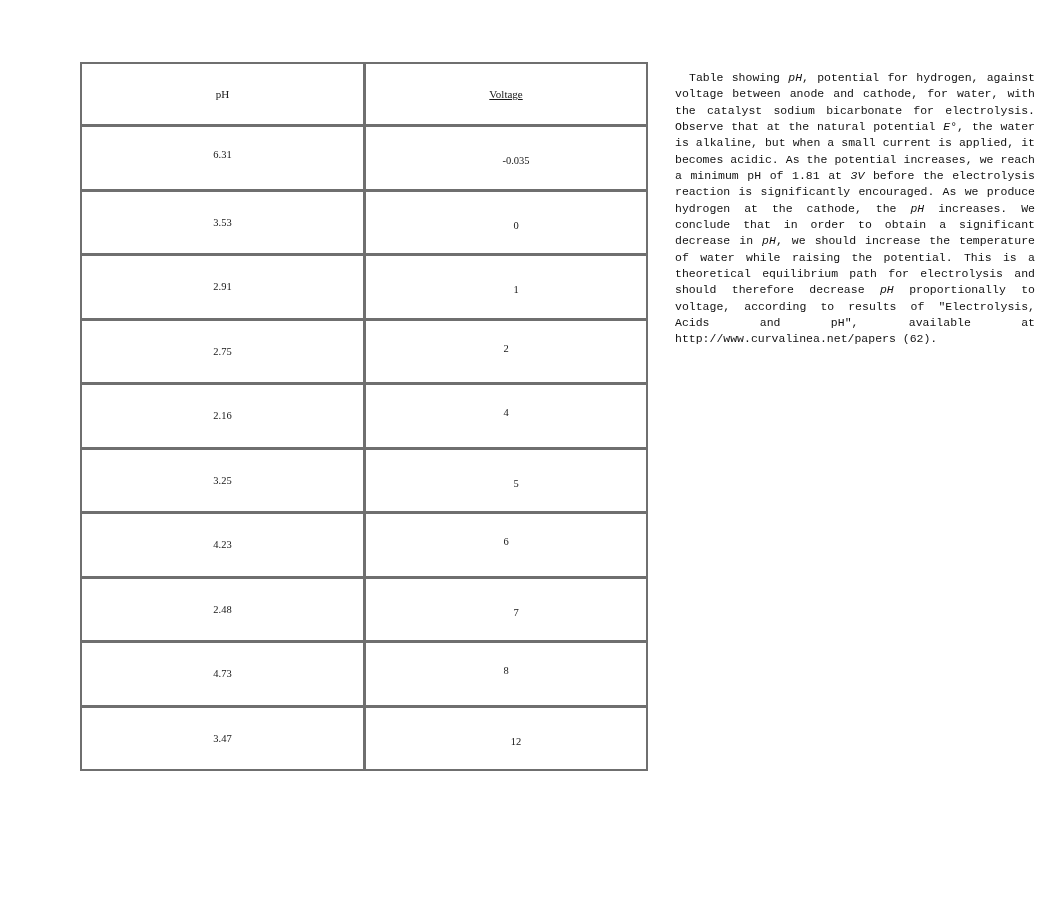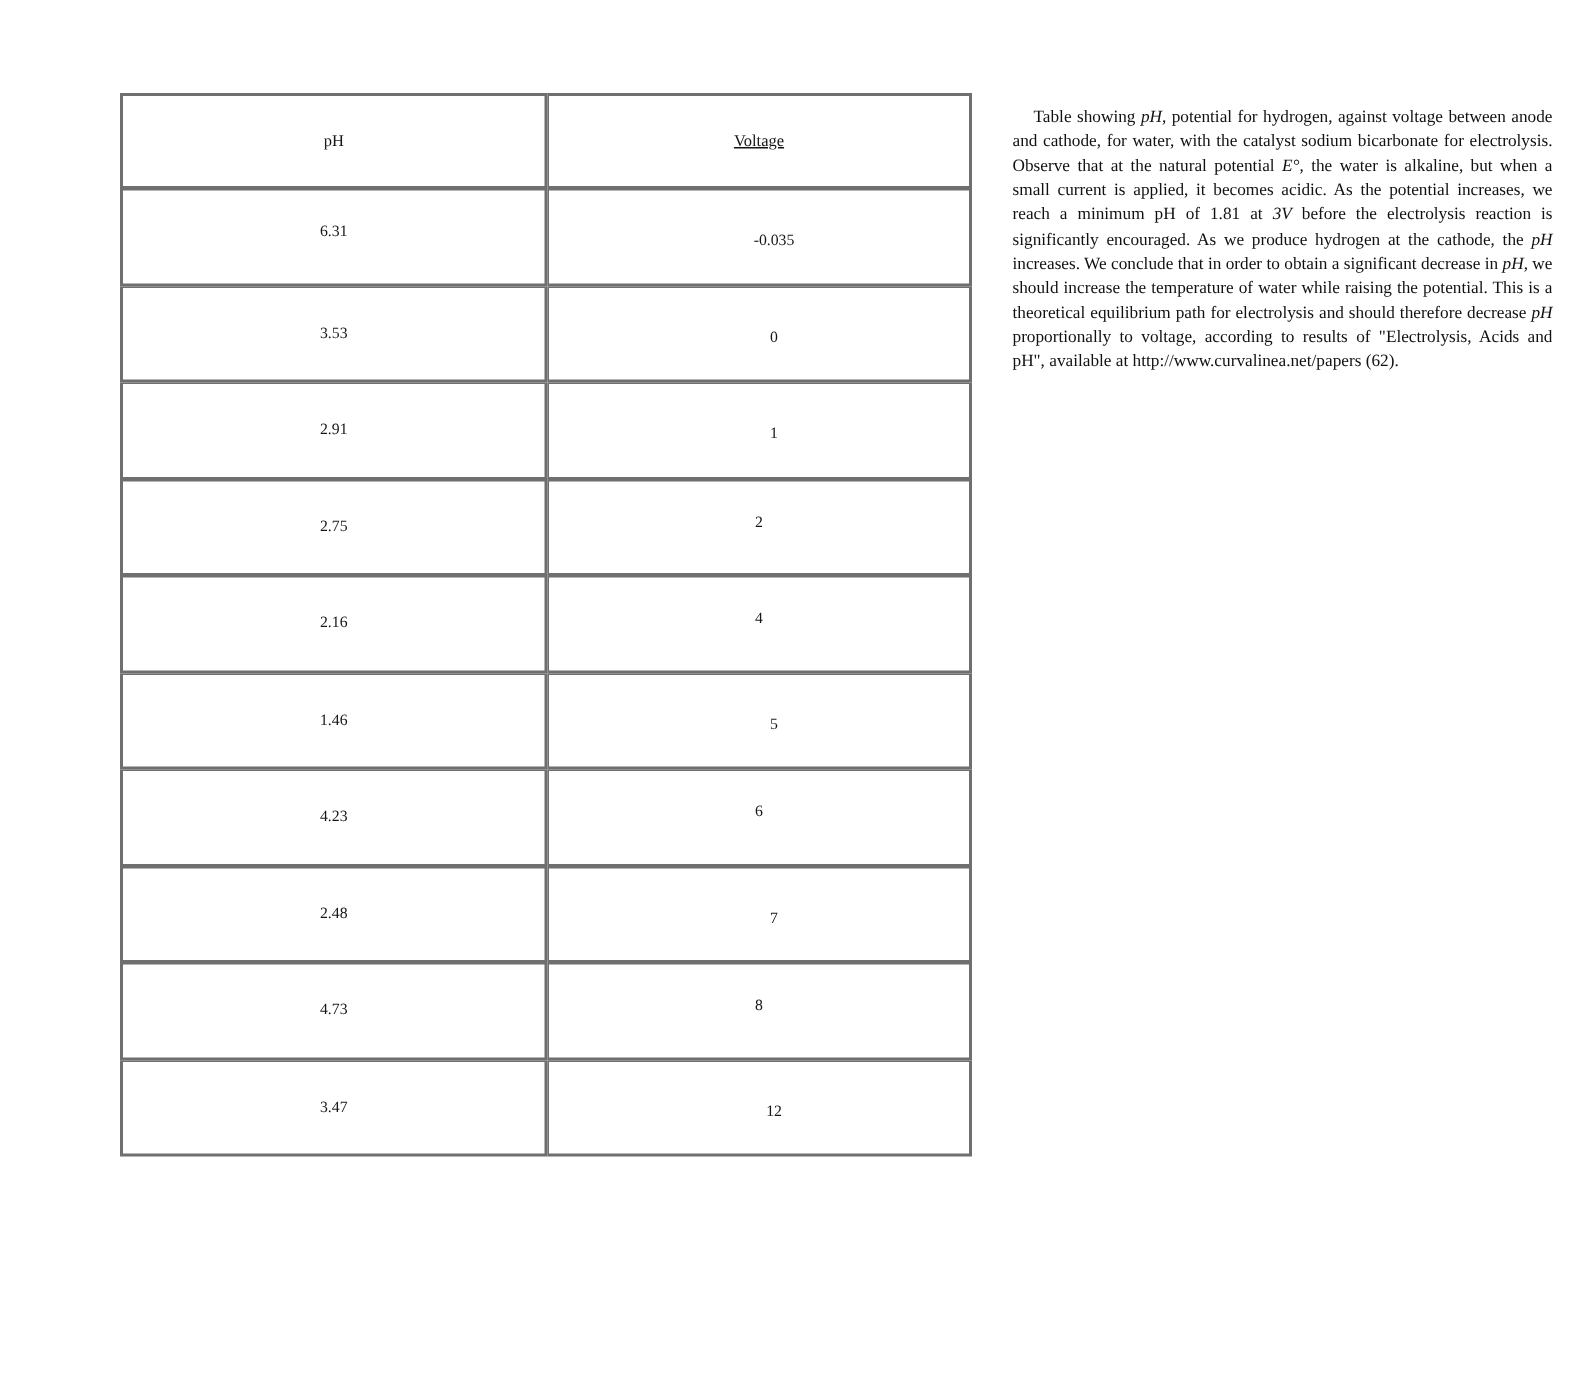--- a/index.html
+++ b/index.html
@@ -71,21 +71,21 @@
   
   .nudge-up   { transform: translateY(-3px); display: inline-block; }
   .nudge-down { transform: translateY(3px);  display: inline-block; margin-left: 20px; }
 
   
   .caption {
     position: absolute;
     left: 675px;
     top: 70px;
     width: 360px;
-    font-family: Liberation Serif, serif;
+    font-family: Liberation Mono, monospace;
     font-size: 11.5px;
     line-height: 1.42;
     text-align: justify;
     text-justify: inter-word;
     color: #111111;
     hyphens: auto;
   }
   .caption .indent { display: inline-block; width: 14px; }
   .caption i { font-style: italic; }
 </style>
@@ -120,21 +120,21 @@
         </tr>
         <tr class="body">
           <td><span>2.75</span></td>
           <td><span class="nudge-up">2</span></td>
         </tr>
         <tr class="body">
           <td><span>2.16</span></td>
           <td><span class="nudge-up">4</span></td>
         </tr>
         <tr class="body">
-          <td><span>1.46</span></td>
+          <td><span>3.25</span></td>
           <td><span class="nudge-down">5</span></td>
         </tr>
         <tr class="body">
           <td><span>4.23</span></td>
           <td><span class="nudge-up">6</span></td>
         </tr>
         <tr class="body">
           <td><span>2.48</span></td>
           <td><span class="nudge-down">7</span></td>
         </tr>

